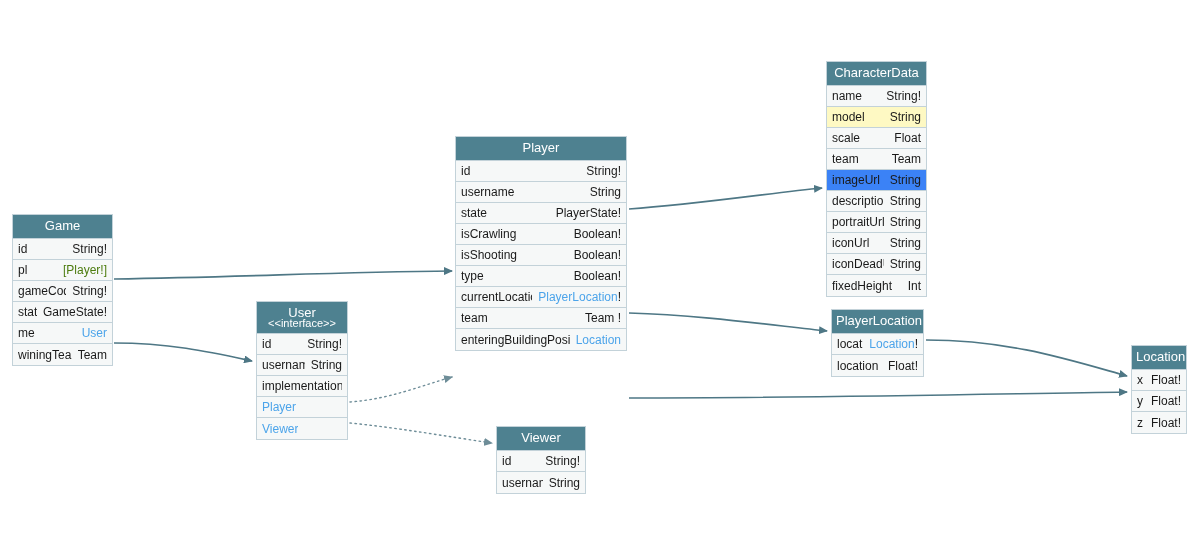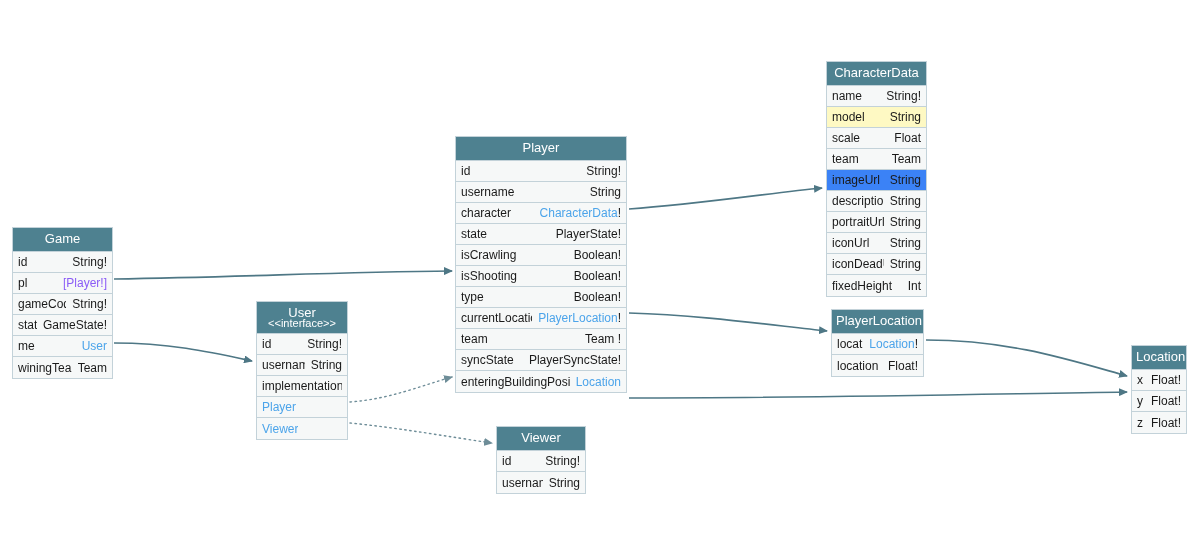--- a/index.html
+++ b/index.html
@@ -119,29 +119,29 @@
         <path d="M 629 209 C 700 204 770 193 822 188" fill="none" stroke="#4e7785" stroke-width="1.6" marker-end="url(#arrowhead)"></path>
         <path d="M 629 313 C 700 315 770 325 827 331" fill="none" stroke="#4e7785" stroke-width="1.6" marker-end="url(#arrowhead)"></path>
         <path d="M 926 340 C 1010 340 1070 360 1127 376" fill="none" stroke="#4e7785" stroke-width="1.6" marker-end="url(#arrowhead)"></path>
         <path d="M 629 398 C 820 398 990 394 1127 392" fill="none" stroke="#4e7785" stroke-width="1.6" marker-end="url(#arrowhead)"></path>
         <path d="M 350 402 C 390 399 420 386 452 377" fill="none" stroke="#6e8d98" stroke-width="1.4" stroke-dasharray="1.5 3.5" stroke-linecap="round" marker-end="url(#arrowhead-dotted)"></path>
         <path d="M 350 423 C 400 428 450 437 492 443" fill="none" stroke="#6e8d98" stroke-width="1.4" stroke-dasharray="1.5 3.5" stroke-linecap="round" marker-end="url(#arrowhead-dotted)"></path>
       </g>
   </svg>
 
   <div id="entity-layer">
-      <div class="entity" style="left: 12px; top: 227px; width: 101px;">
+      <div class="entity" style="left: 12px; top: 214px; width: 101px;">
         <div class="entity-header" style="background: rgb(78, 129, 144); color: rgb(255, 255, 255);"><span>Game</span></div>
         <div class="row" style="background: rgb(246, 248, 248);">
           <span class="fname">id</span>
           <span class="ftype">String!</span>
         </div>
         <div class="row" style="background: rgb(246, 248, 248); gap: 30px;">
           <span class="fname">players</span>
-          <span class="ftype link" style="color: #8b5cf6;">[Player!]</span>
+          <span class="ftype link" style="color: #4d7c0f;">[Player!]</span>
         </div>
         <div class="row" style="background: rgb(246, 248, 248);">
           <span class="fname">gameCode</span>
           <span class="ftype">String!</span>
         </div>
         <div class="row" style="background: rgb(246, 248, 248);">
           <span class="fname">state</span>
           <span class="ftype">GameState!</span>
         </div>
         <div class="row" style="background: rgb(246, 248, 248);">
@@ -177,24 +177,20 @@
         <div class="entity-header" style="background: rgb(78, 129, 144); color: rgb(255, 255, 255);"><span>Player</span></div>
         <div class="row" style="background: rgb(246, 248, 248);">
           <span class="fname">id</span>
           <span class="ftype">String!</span>
         </div>
         <div class="row" style="background: rgb(246, 248, 248);">
           <span class="fname">username</span>
           <span class="ftype">String</span>
         </div>
         <div class="row" style="background: rgb(246, 248, 248);">
-          <span class="fname">character</span>
-          <span class="ftype link" style="color: rgb(76, 164, 234);">CharacterData<span class="bang">!</span></span>
-        </div>
-        <div class="row" style="background: rgb(246, 248, 248);">
           <span class="fname">state</span>
           <span class="ftype">PlayerState!</span>
         </div>
         <div class="row" style="background: rgb(246, 248, 248);">
           <span class="fname">isCrawling</span>
           <span class="ftype">Boolean!</span>
         </div>
         <div class="row" style="background: rgb(246, 248, 248);">
           <span class="fname">isShooting</span>
           <span class="ftype">Boolean!</span>
@@ -205,24 +201,20 @@
         </div>
         <div class="row" style="background: rgb(246, 248, 248);">
           <span class="fname">currentLocation</span>
           <span class="ftype link" style="color: rgb(76, 164, 234);">PlayerLocation<span class="bang">!</span></span>
         </div>
         <div class="row" style="background: rgb(246, 248, 248);">
           <span class="fname">team</span>
           <span class="ftype">Team !</span>
         </div>
         <div class="row" style="background: rgb(246, 248, 248);">
-          <span class="fname">syncState</span>
-          <span class="ftype">PlayerSyncState!</span>
-        </div>
-        <div class="row" style="background: rgb(246, 248, 248);">
           <span class="fname">enteringBuildingPosition</span>
           <span class="ftype link" style="color: rgb(76, 164, 234);">Location</span>
         </div>
       </div>
       <div class="entity" style="left: 496px; top: 426px; width: 90px;">
         <div class="entity-header" style="background: rgb(78, 129, 144); color: rgb(255, 255, 255);"><span>Viewer</span></div>
         <div class="row" style="background: rgb(246, 248, 248);">
           <span class="fname">id</span>
           <span class="ftype">String!</span>
         </div>

